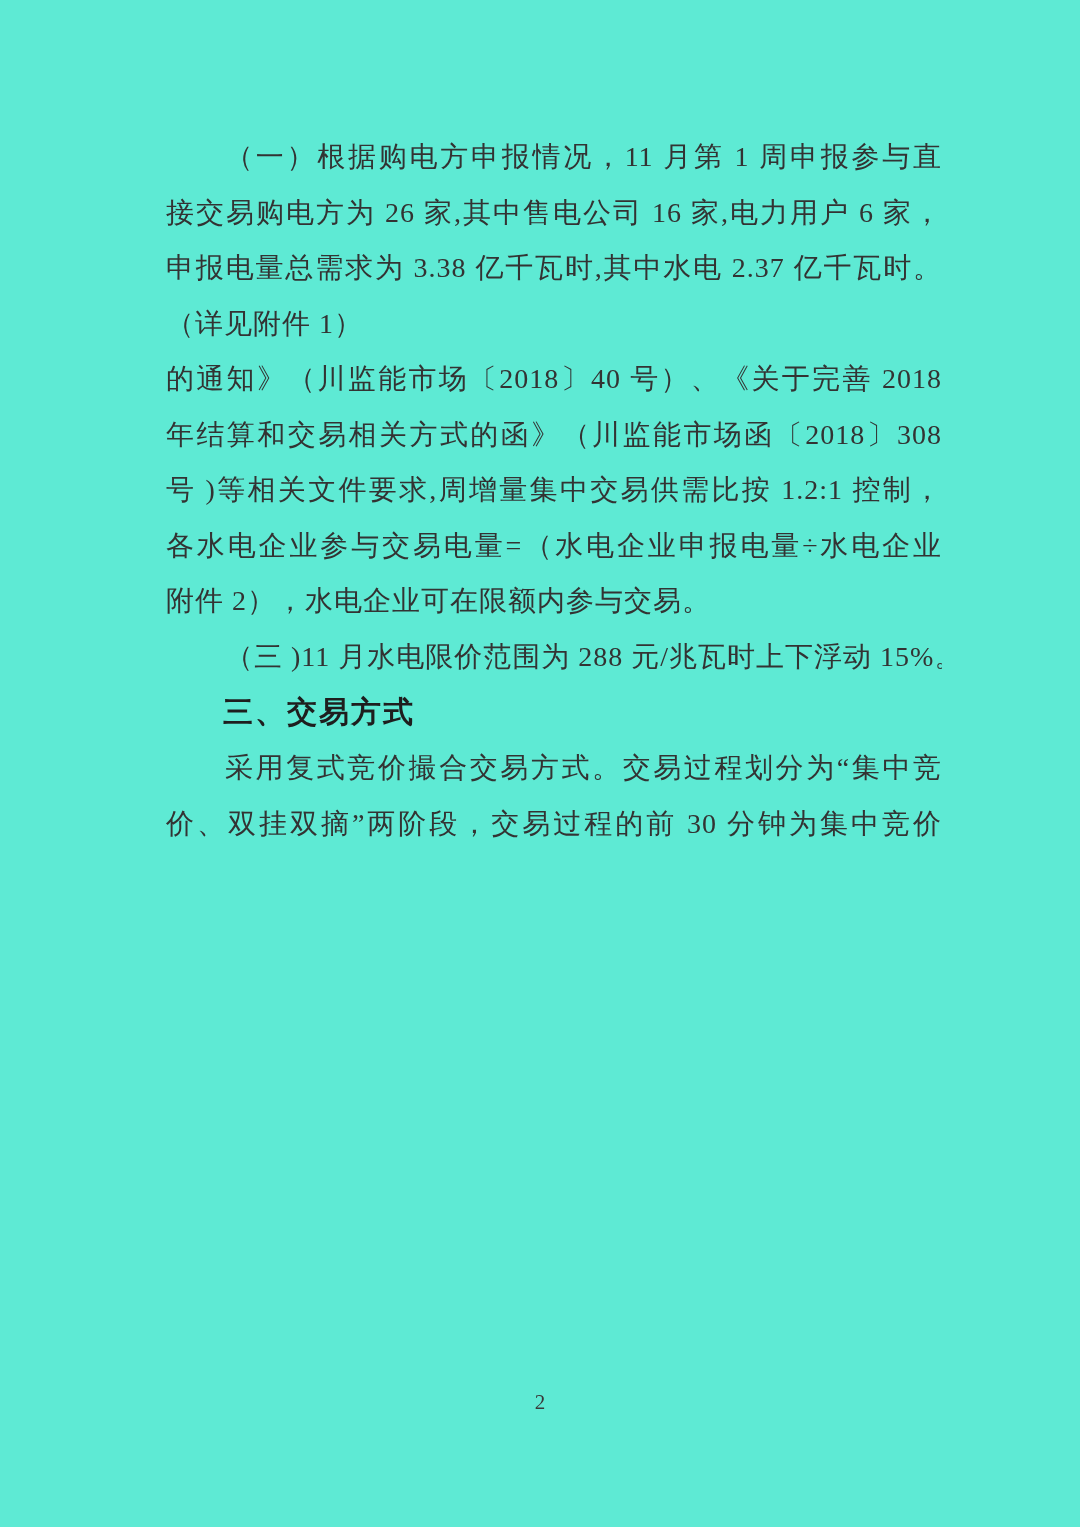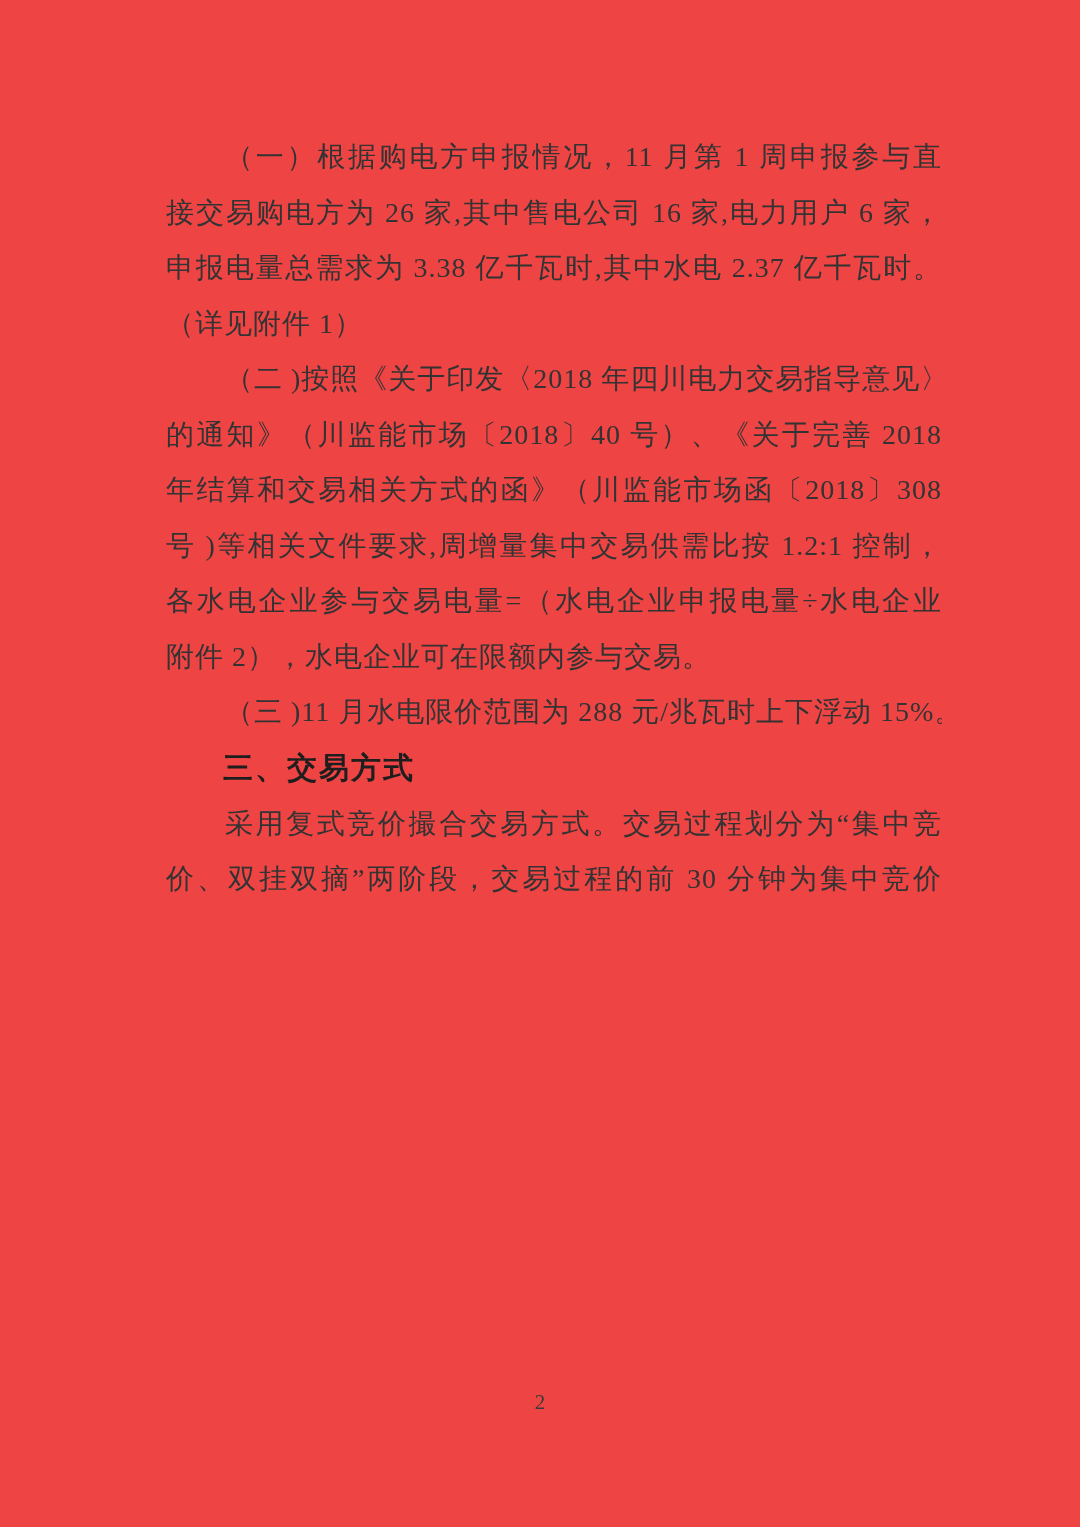--- a/index.html
+++ b/index.html
@@ -1,21 +1,21 @@
 <!DOCTYPE html>
 <html><head>
 <meta charset="utf-8">
 <style>
   * { margin: 0; padding: 0; box-sizing: border-box; }
   html, body { width: 1080px; height: 1527px; background: #ffffff; }
   .sheet {
     position: relative;
     width: 1080px;
     height: 1527px;
-    background: #ef4444;
+    background: #5eead4;
     overflow: hidden;
     font-family: "Liberation Serif", "DejaVu Serif", serif;
   }
   .textblock {
     position: absolute;
     left: 166px;
     top: 129px;
     width: 776px;
   }
   .line {
@@ -60,21 +60,20 @@
 <body>
 
 <div class="sheet">
   <div class="textblock">
 
     <div class="line fill indent">（一）根据购电方申报情况，11 月第 1 周申报参与直</div>
     <div class="line fill">接交易购电方为 26 家,其中售电公司 16 家,电力用户 6 家，</div>
     <div class="line fill">申报电量总需求为 3.38 亿千瓦时,其中水电 2.37 亿千瓦时。</div>
     <div class="line end">（详见附件 1）</div>
 
-    <div class="line fill indent">（二 )按照《关于印发〈2018 年四川电力交易指导意见〉</div>
     <div class="line fill">的通知》（川监能市场〔2018〕40 号）、《关于完善 2018</div>
     <div class="line fill">年结算和交易相关方式的函》（川监能市场函〔2018〕308</div>
     <div class="line fill">号 )等相关文件要求,周增量集中交易供需比按 1.2:1 控制，</div>
     <div class="line fill">各水电企业参与交易电量=（水电企业申报电量÷水电企业</div>
     <div class="line end">附件 2），水电企业可在限额内参与交易。</div>
 
     <div class="line fill indent">（三 )11 月水电限价范围为 288 元/兆瓦时上下浮动 15%。</div>
 
     <div class="heading">三、交易方式</div>
 

